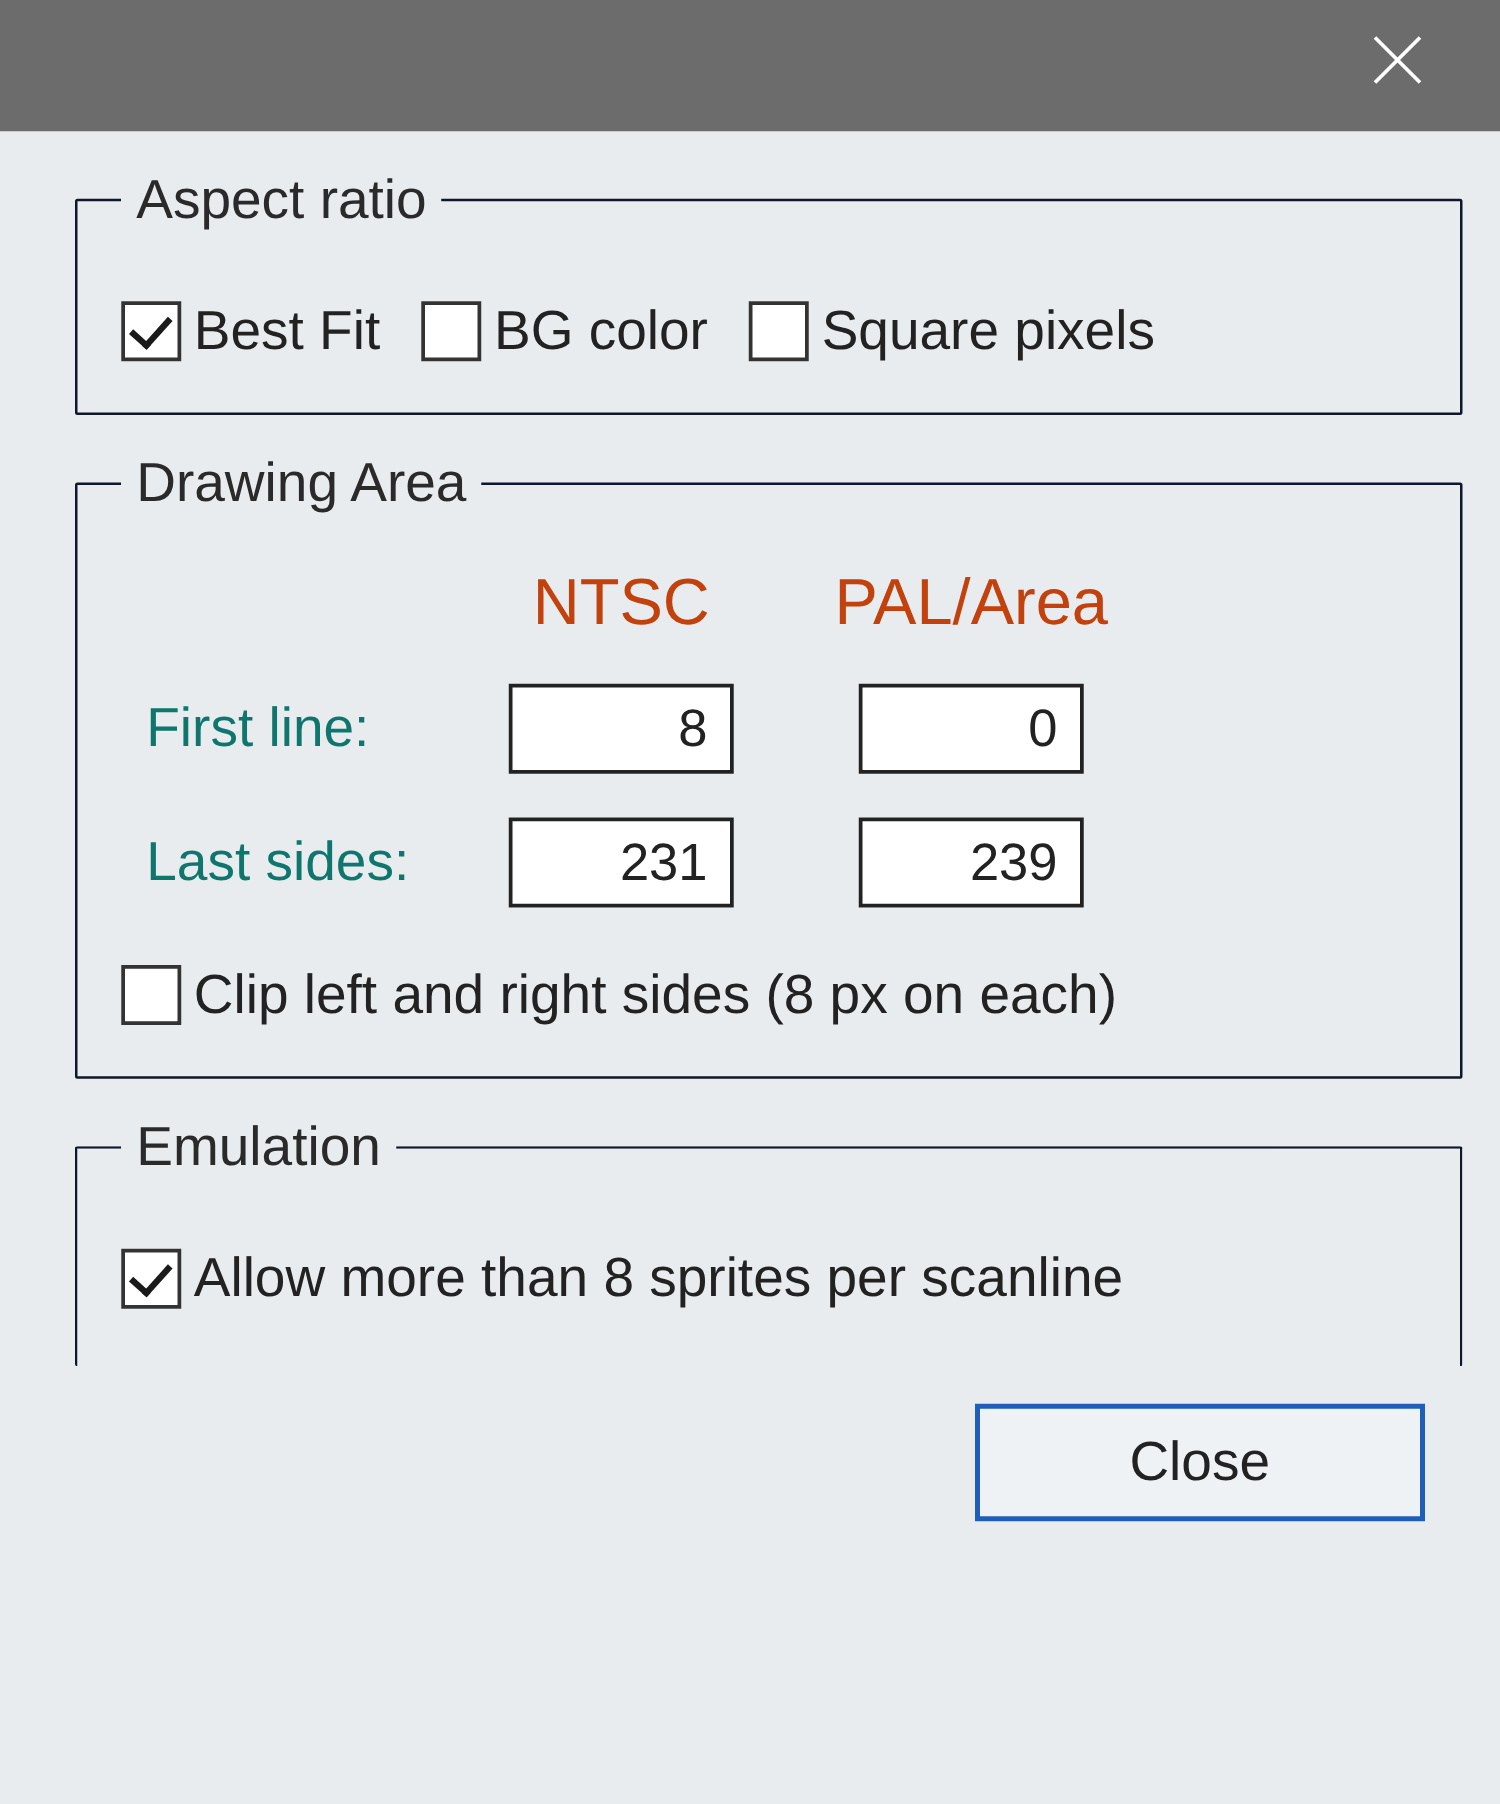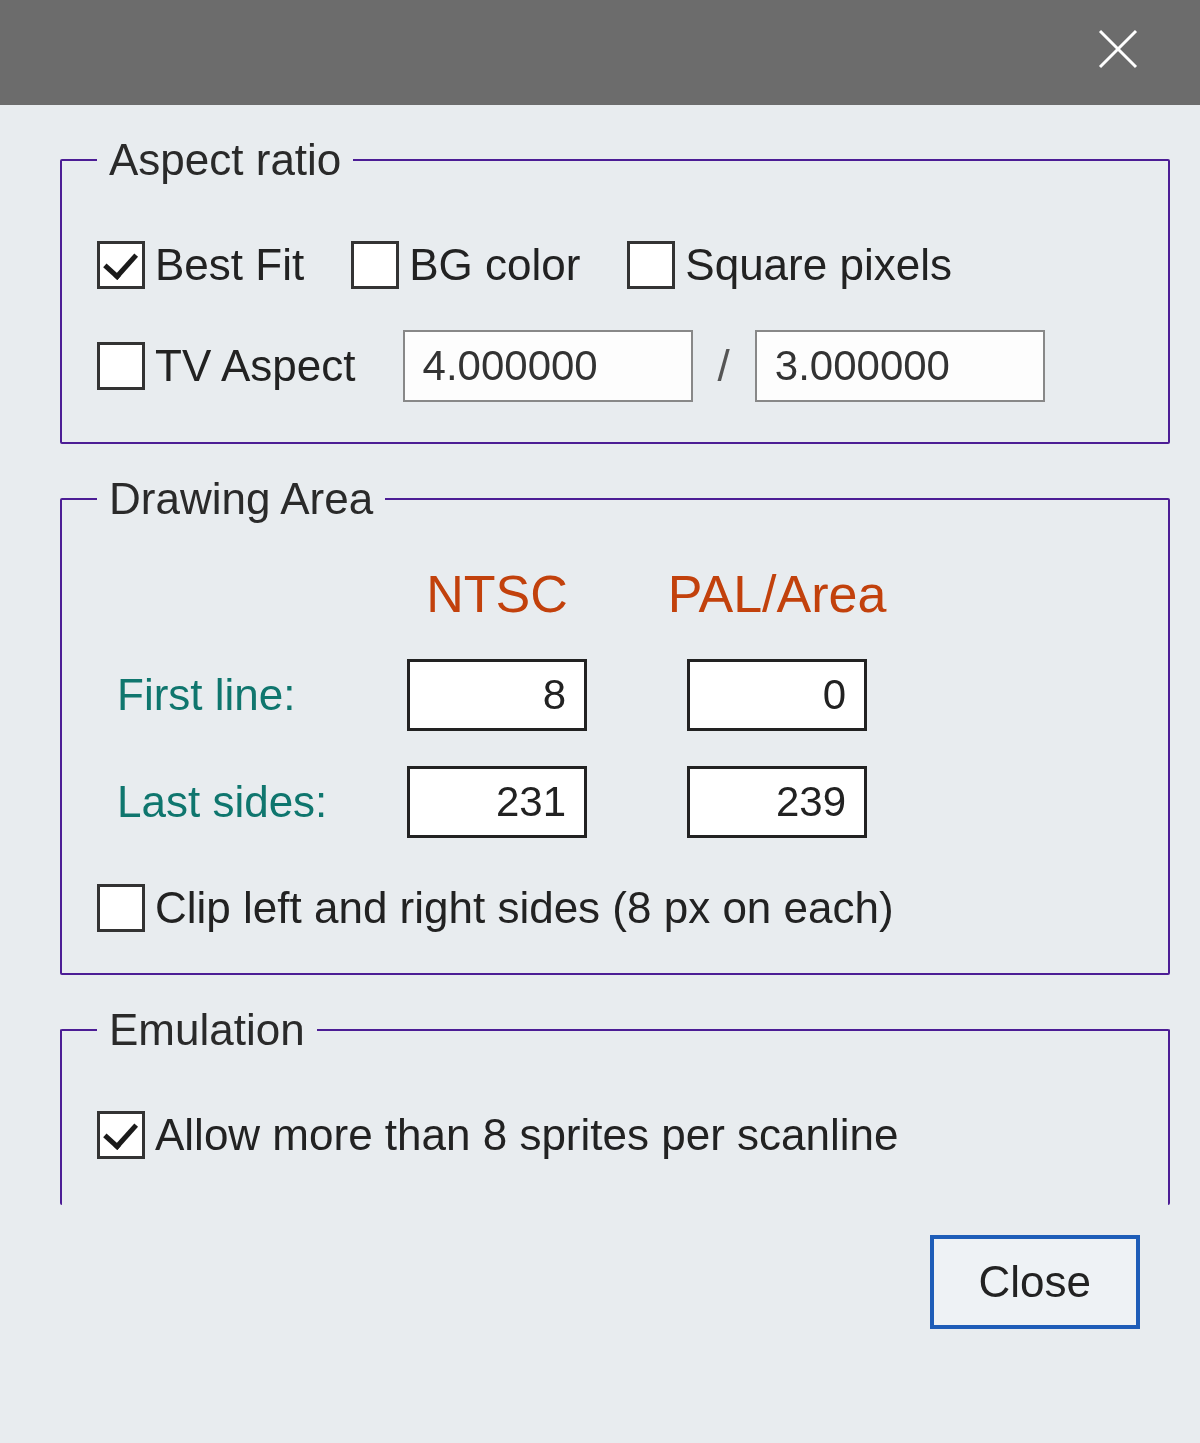--- a/index.html
+++ b/index.html
@@ -27,36 +27,36 @@
       font-size: 52px;
       font-weight: 300;
       line-height: 1;
       cursor: pointer;
       padding: 10px 20px;
     }
     .content {
       padding: 30px 30px 40px 60px;
     }
     fieldset {
-      border: 2px solid #4c1d95;
+      border: 2px solid #0f172a;
       border-radius: 2px;
       padding: 30px 35px 40px 35px;
       margin-bottom: 30px;
       position: relative;
     }
     legend {
       font-size: 44px;
       color: #2a2a2a;
       padding: 0 12px;
       background: #e8ecef;
     }
     .row {
       display: flex;
       align-items: center;
-      gap: 17px;
+      gap: 3px;
       margin-top: 25px;
       flex-wrap: wrap;
     }
     .cb-wrap {
       display: flex;
       align-items: center;
       gap: 10px;
       margin-right: 30px;
     }
     .cb {
@@ -132,21 +132,21 @@
       display: flex;
       justify-content: flex-end;
       padding-right: 30px;
       margin-top: 30px;
     }
     .close-btn {
       border: 4px solid #1e5db8;
       background: #eef2f5;
       font-size: 44px;
       color: #222;
-      padding: 18px 45px;
+      padding: 18px 120px;
       cursor: pointer;
       font-family: inherit;
     }
   </style>
 </head>
 <body>
 
 <div class="titlebar">
   <div class="close-x">
     <svg width="44" height="44" viewBox="0 0 44 44">
@@ -169,29 +169,20 @@
       <div class="cb-wrap">
         <span class="cb"></span>
         <span class="cb-label">BG color</span>
       </div>
       <div class="cb-wrap" style="margin-right:0;">
         <span class="cb"></span>
         <span class="cb-label">Square pixels</span>
       </div>
     </div>
 
-    <div class="row" style="margin-top:40px;">
-      <div class="cb-wrap">
-        <span class="cb"></span>
-        <span class="cb-label">TV Aspect</span>
-      </div>
-      <input class="text-input" style="width: 290px;" value="4.000000">
-      <span class="ratio-sep">/</span>
-      <input class="text-input" style="width: 290px;" value="3.000000">
-    </div>
   </fieldset>
 
   <fieldset>
     <legend>Drawing Area</legend>
 
     <div class="drawing-grid">
       <div></div>
       <div class="col-header">NTSC</div>
       <div></div>
       <div class="col-header">PAL/Area</div>

